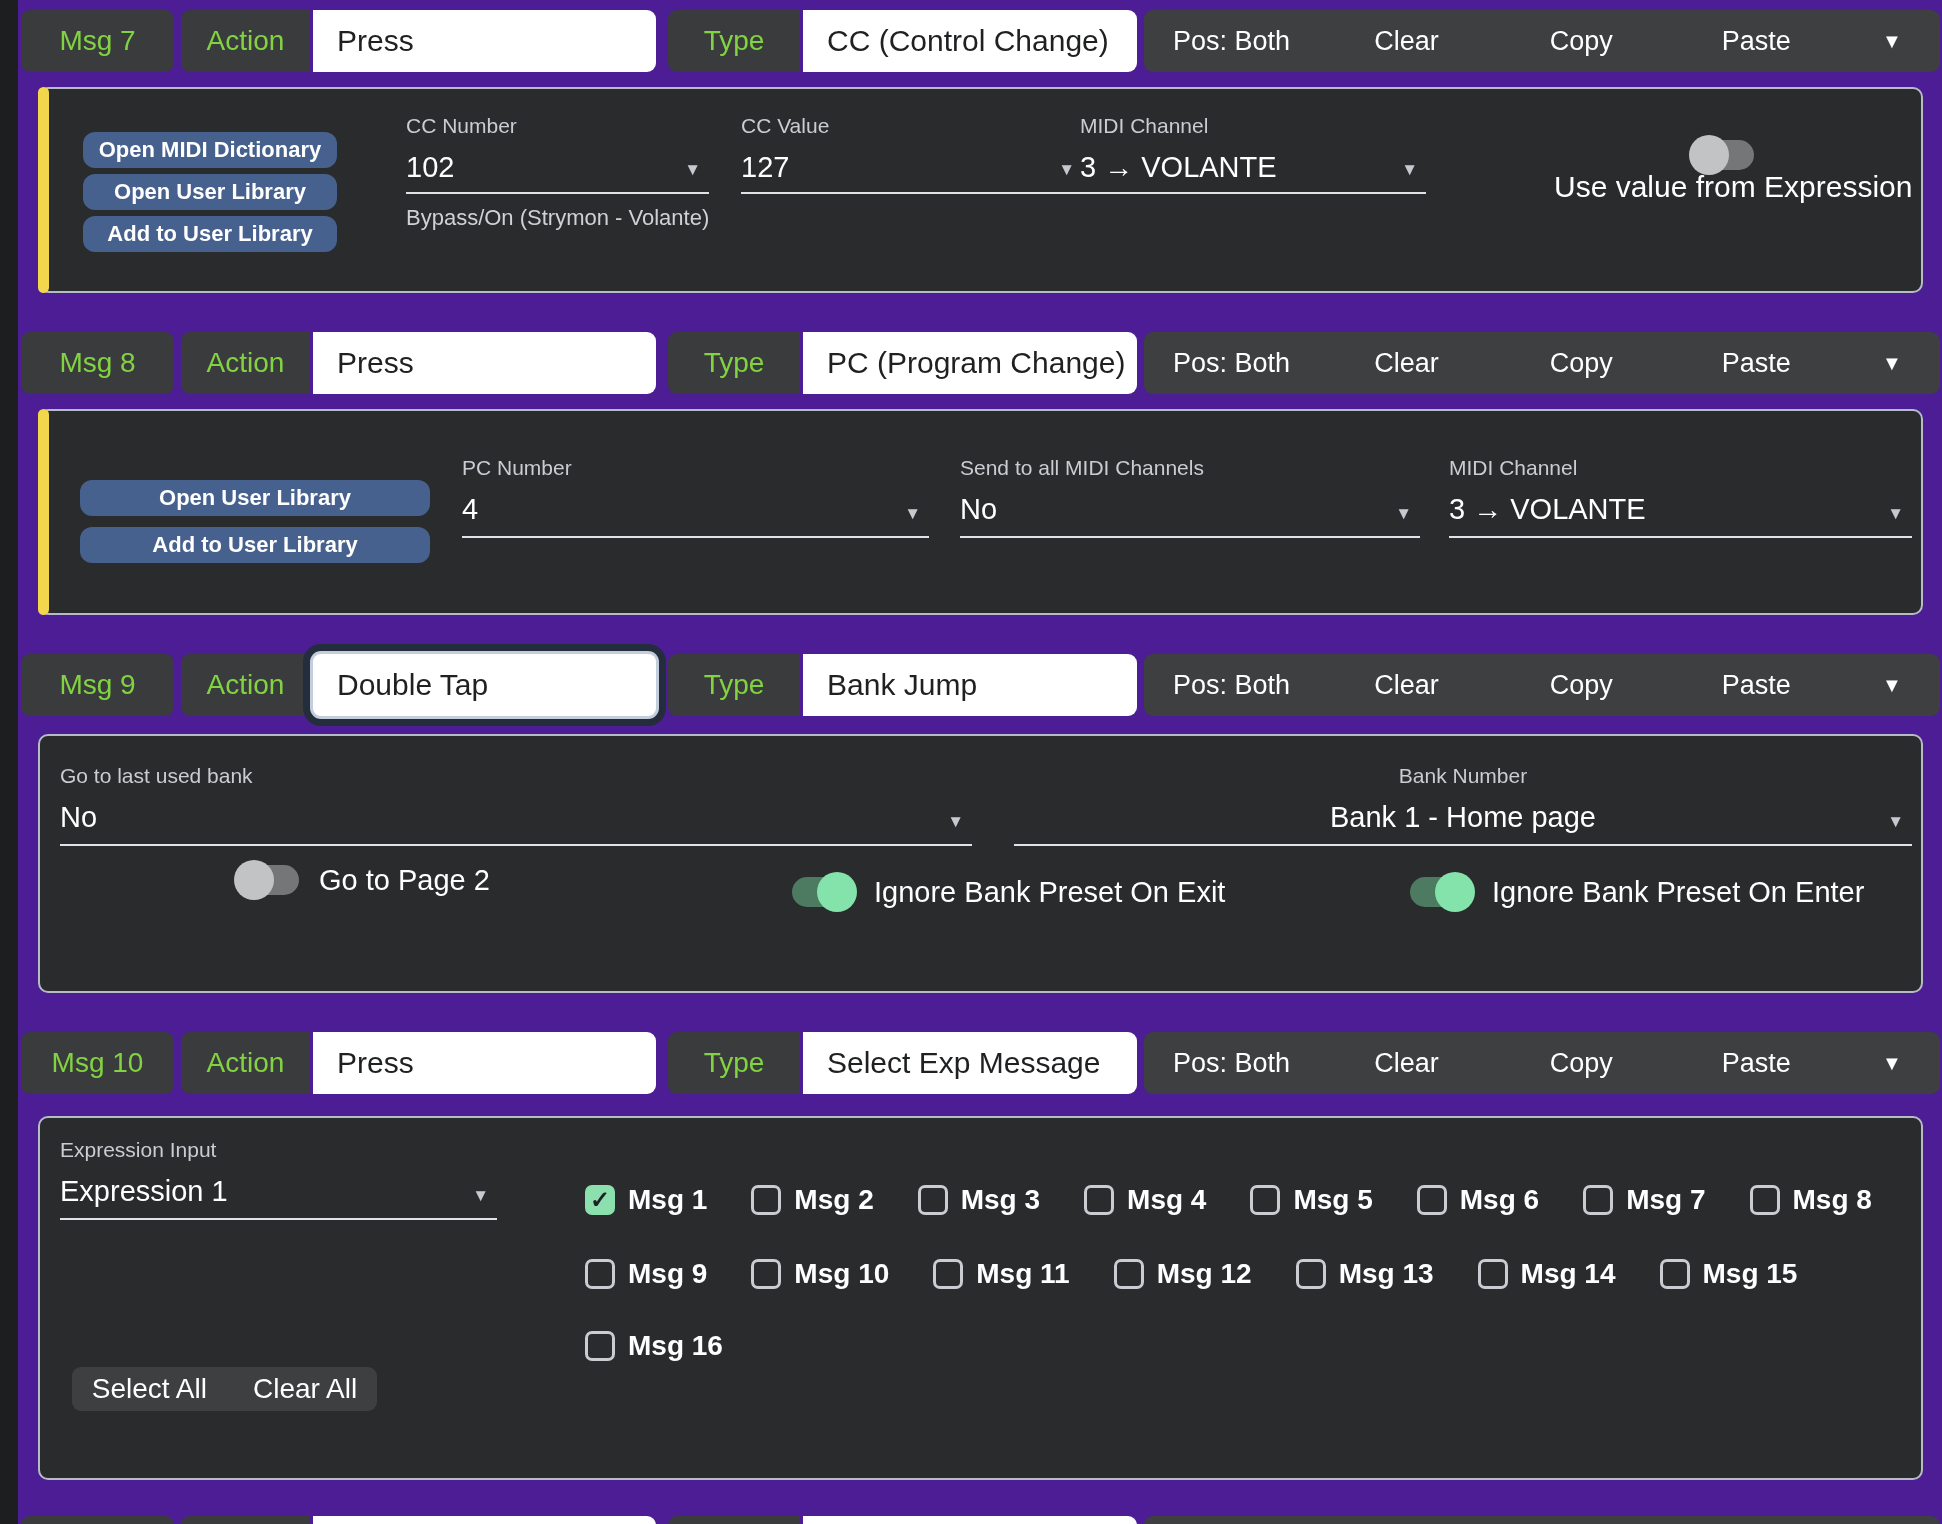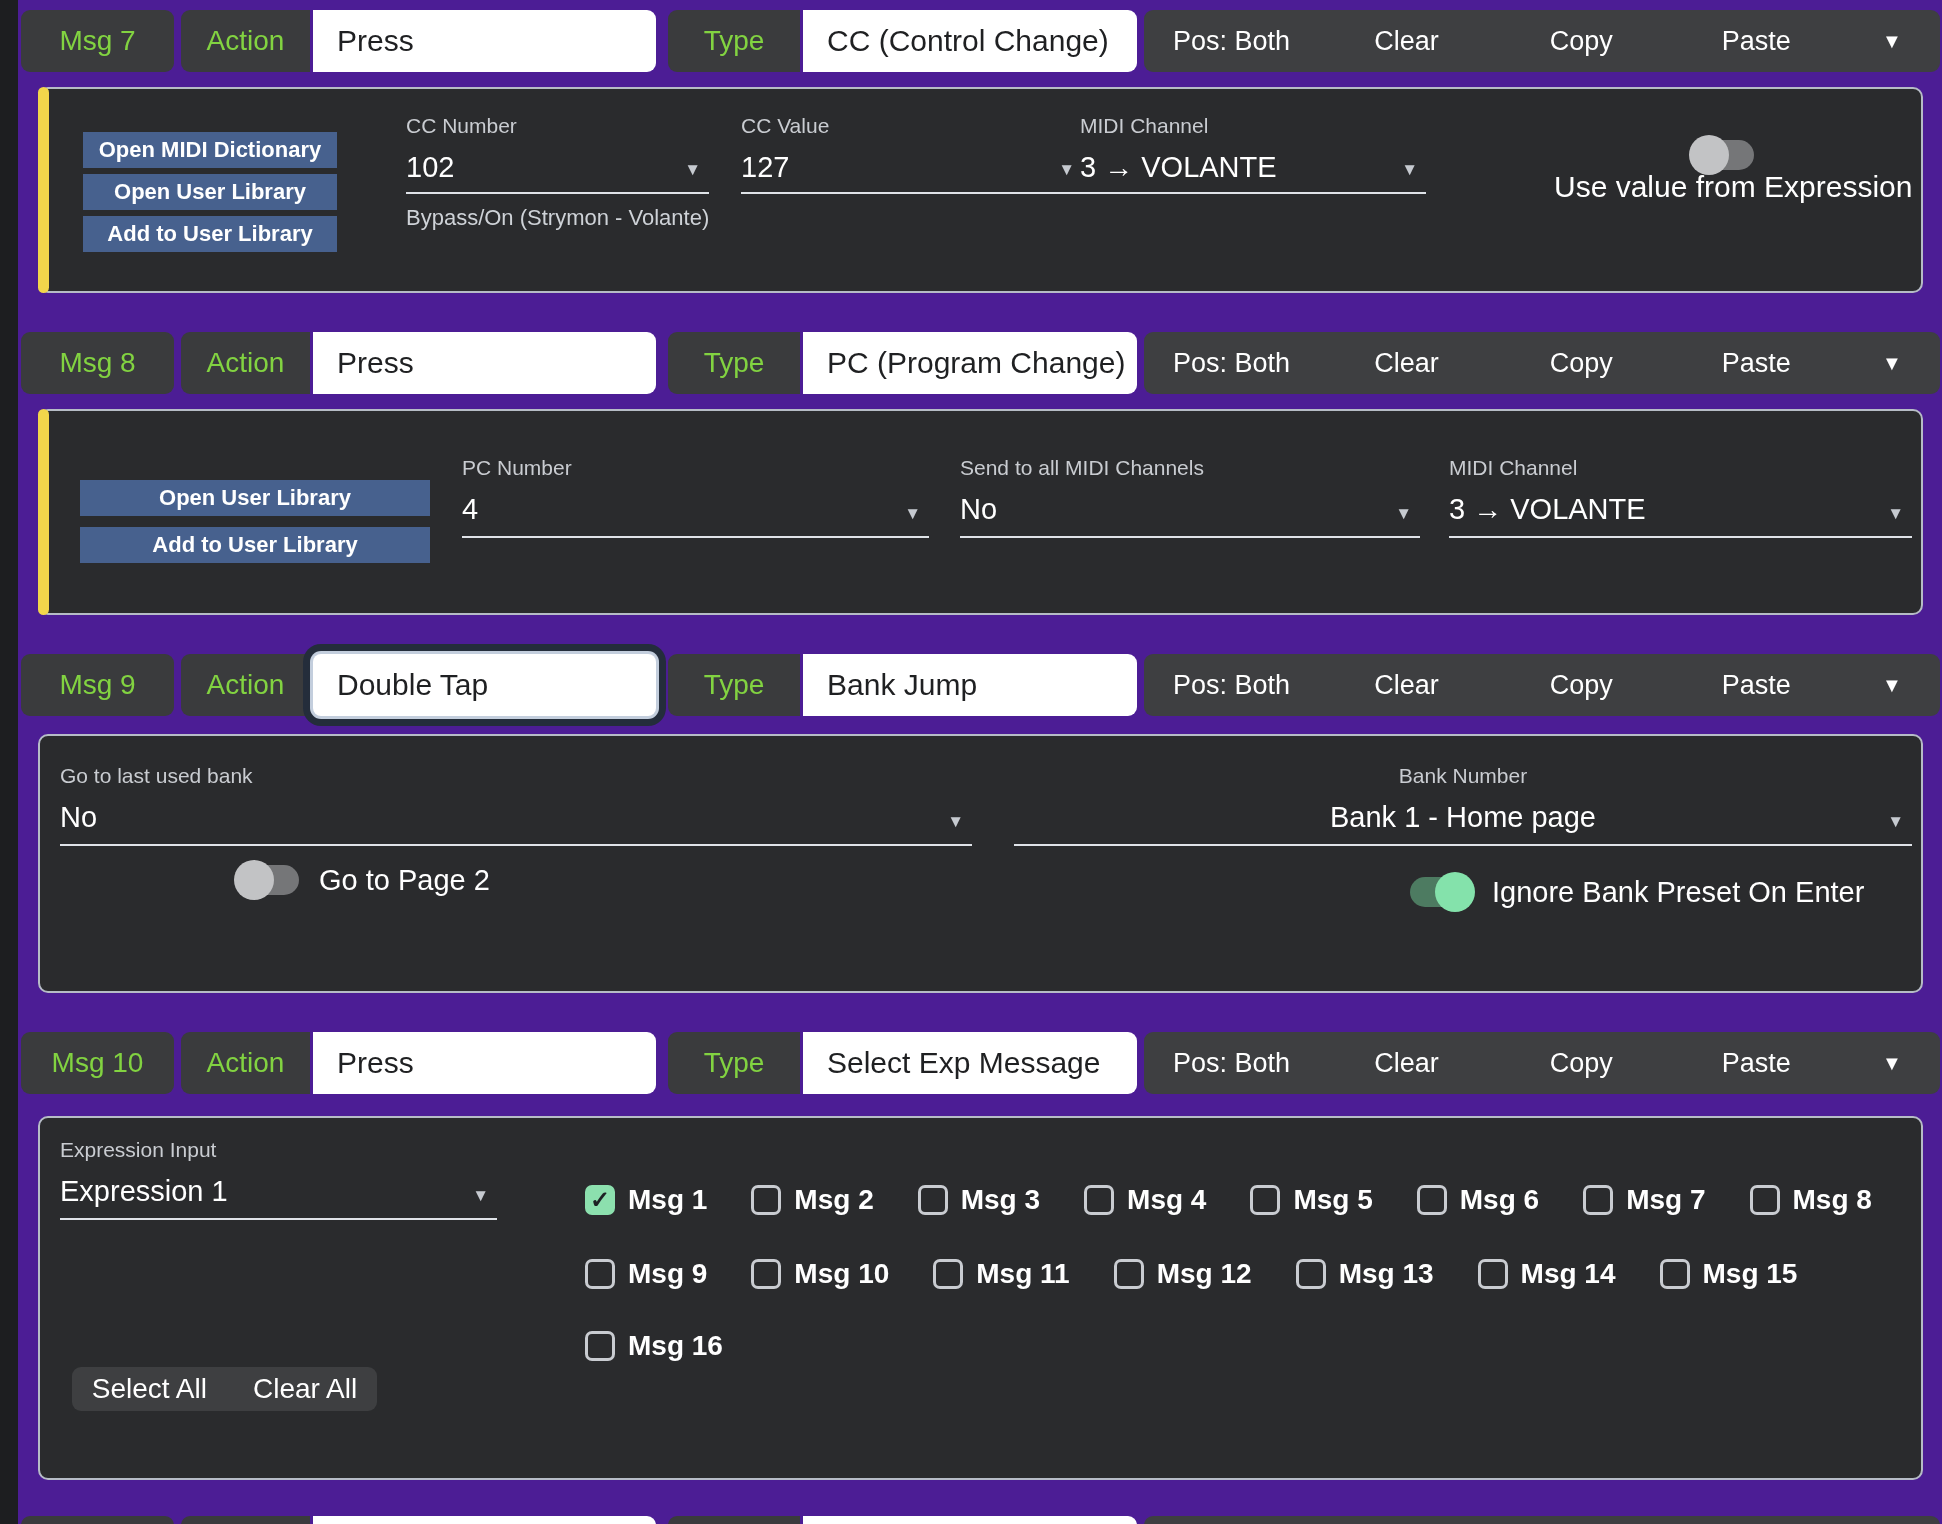--- a/index.html
+++ b/index.html
@@ -43,21 +43,21 @@
   
   .panel {
     position:absolute; left:38px; width:1885px;
     background:#2a2b2d; border:2px solid #b6bcc6; border-radius:10px;
   }
   .ybar {
     position:absolute; left:-2px; top:-2px; width:11px; height:calc(100% + 4px);
     background:#f2d64b; border-radius:8px;
   }
   .lib-btn {
-    position:absolute; background:#47618e; border-radius:0;
+    position:absolute; background:#47618e; border-radius:12px;
     color:#ffffff; font-weight:bold; font-size:22px;
     display:flex; align-items:center; justify-content:center;
   }
   .ufield {
     position:absolute; border-bottom:2px solid #dfe3e8;
   }
   .flabel { font-size:21px; color:#c9ccd1; }
   .fvalue { font-size:29px; color:#ffffff; margin-top:13px; white-space:nowrap; }
   .fcaret { position:absolute; right:8px; bottom:12px; color:#c6cad0; font-size:17px; }
   .fhint  { position:absolute; font-size:22px; color:#ced2d7; white-space:nowrap; }
@@ -209,20 +209,26 @@
       <div class="fvalue">Bank 1 - Home page</div>
       <span class="fcaret">▼</span>
     </div>
 
     <div class="toggle-group" style="left:197px; top:124px;">
       <div class="toggle off">
           <div class="knob"></div>
         </div>
       <span class="toggle-label">Go to Page 2</span>
     </div>
+    <div class="toggle-group" style="left:752px; top:136px;">
+      <div class="toggle on">
+          <div class="knob"></div>
+        </div>
+      <span class="toggle-label">Ignore Bank Preset On Exit</span>
+    </div>
     <div class="toggle-group" style="left:1370px; top:136px;">
       <div class="toggle on">
           <div class="knob"></div>
         </div>
       <span class="toggle-label">Ignore Bank Preset On Enter</span>
     </div>
   </div>
 
   <div class="msg-row" style="top:1032px;">
     <div class="chip msg-btn">Msg 10</div>

